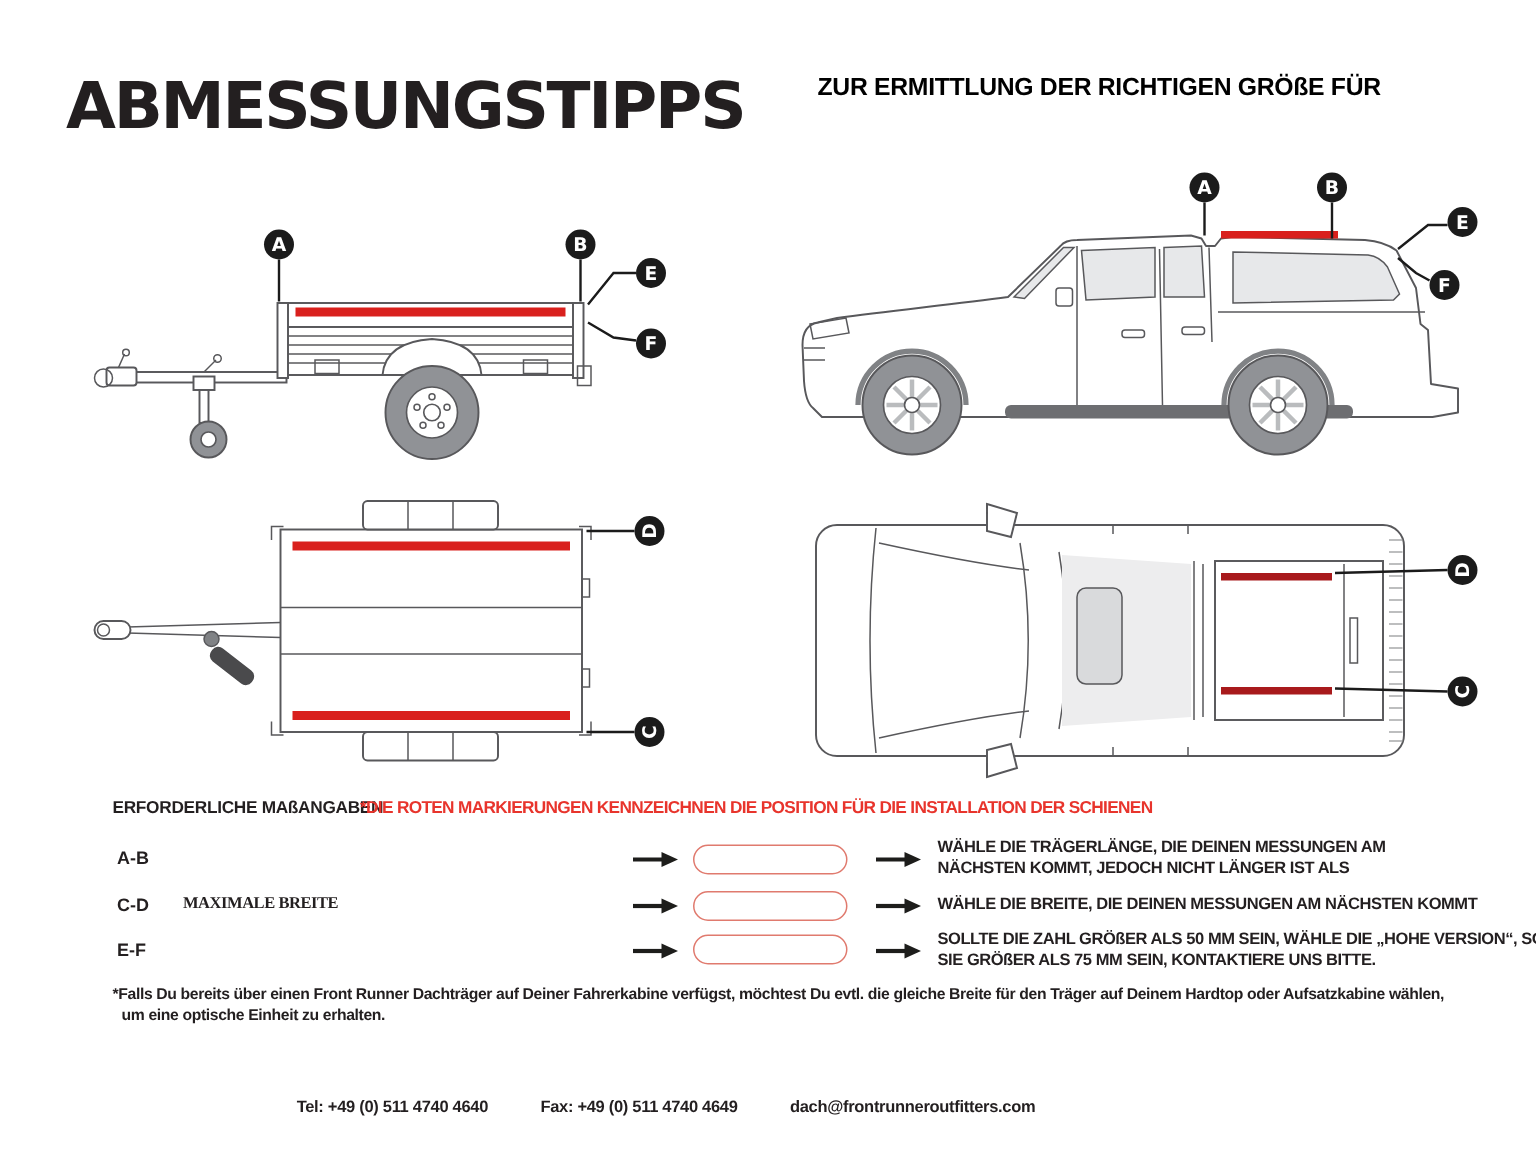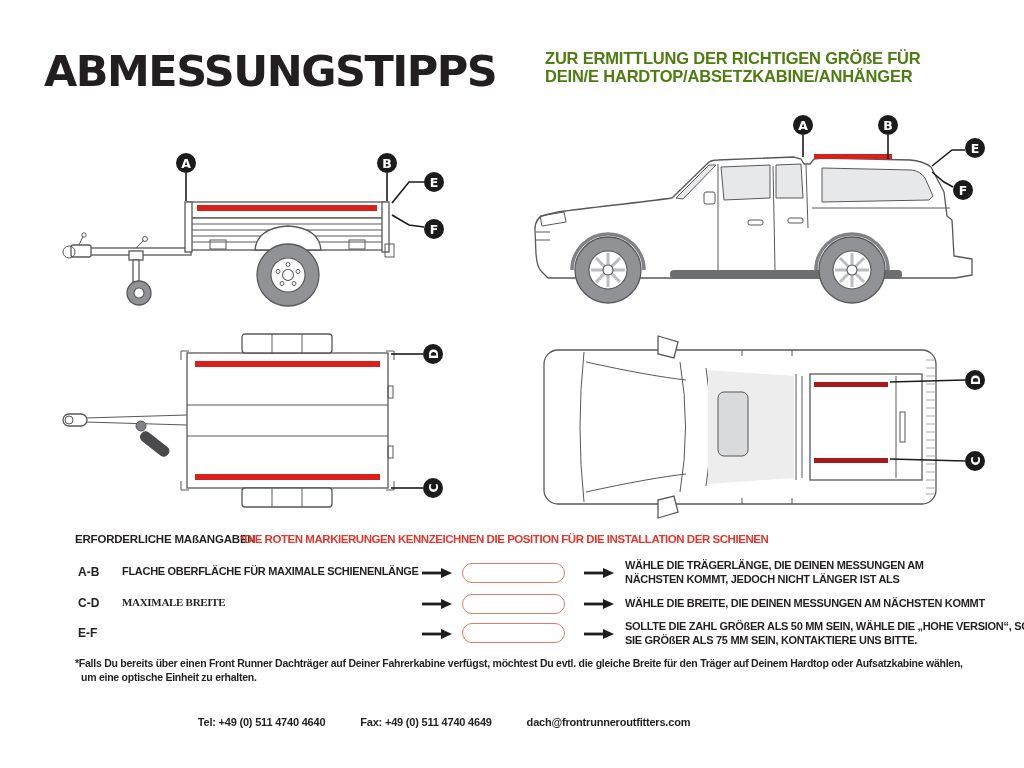--- a/index.html
+++ b/index.html
@@ -1,40 +1,40 @@
 <!DOCTYPE html>
 <html><head>
 <meta charset="utf-8">
 <style>
   html,body{margin:0;padding:0;background:#fff;}
   .page{position:relative;width:1024px;height:768px;background:#fff;overflow:hidden;
         font-family:"Liberation Sans",sans-serif;color:#231f20;}
   .h-title{position:absolute;left:44px;top:46px;font-family:"DejaVu Sans",sans-serif;
            font-weight:bold;font-size:43px;letter-spacing:-1.5px;white-space:nowrap;color:#231f20;}
   .h-sub{position:absolute;left:545px;top:50px;font-weight:bold;font-size:16.5px;
-         line-height:17.5px;letter-spacing:-0.2px;color:#4d7c0f;}
+         line-height:17.5px;letter-spacing:-0.2px;color:#000000;}
   .h-sub div{white-space:nowrap;}
   .diag{position:absolute;}
   .m-heading{position:absolute;left:75px;top:533px;font-size:11.5px;font-weight:bold;
              letter-spacing:-0.2px;white-space:nowrap;}
   .m-note{position:absolute;left:240px;top:533px;font-size:11.5px;font-weight:bold;
           color:#e8342c;letter-spacing:-0.45px;white-space:nowrap;}
   .code{position:absolute;font-size:12px;font-weight:bold;white-space:nowrap;}
   .desc{position:absolute;width:302px;font-size:11px;font-weight:bold;line-height:12.5px;
         letter-spacing:-0.3px;}
   .result{position:absolute;font-size:11px;font-weight:bold;line-height:13.5px;
           letter-spacing:-0.3px;}
   .r1{width:310px;} .r2{width:430px;white-space:nowrap;} .r3{width:430px;}
   .pill{position:absolute;width:103px;height:20px;border:1.6px solid #e07a6e;
         border-radius:12px;background:#fff;box-sizing:border-box;}
   .arrow{position:absolute;}
   .fn{position:absolute;left:75px;font-size:10.5px;font-weight:bold;letter-spacing:-0.25px;
       line-height:14px;white-space:nowrap;}
   .fn .indent{padding-left:6px;}
-  .contact{position:absolute;left:0;top:716px;width:888px;text-align:center;
+  .contact{position:absolute;left:0;top:732px;width:888px;text-align:center;
            font-size:11px;font-weight:bold;letter-spacing:-0.2px;}
   .contact span{margin:0 16px;white-space:nowrap;}
   
   .lbl-line{stroke:#1b1b1b;stroke-width:1.6;fill:none;}
   .lbl-circ{fill:#1b1b1b;}
   .lbl-txt{font-family:"DejaVu Sans",sans-serif;font-weight:bold;font-size:12.5px;
            fill:#fff;text-anchor:middle;}
   .olnf{fill:#fff;stroke:#58585b;stroke-width:1.3;}
   .thin{fill:none;stroke:#58585b;stroke-width:1;}
   .glass{fill:#e7e8ea;stroke:#58585b;stroke-width:1;}
@@ -43,21 +43,20 @@
   .hatch{stroke:#a7a8aa;stroke-width:1;}
 </style>
 </head>
 <body>
 
 <div class="page">
 
   <div class="h-title">ABMESSUNGSTIPPS</div>
   <div class="h-sub">
     <div>ZUR ERMITTLUNG DER RICHTIGEN GRÖßE FÜR</div>
-    <div>DEIN/E HARDTOP/ABSETZKABINE/ANHÄNGER</div>
   </div>
 
   <svg class="diag" style="left:45px;top:118px;" width="420" height="210" viewBox="0 0 420 210">
     <g>
       <rect x="42" y="130" width="104" height="7" class="olnf"></rect>
       <g>
         <rect x="26" y="127" width="20" height="12" rx="2" class="olnf"></rect>
         <circle cx="24" cy="134" r="6" class="thin"></circle>
         <line x1="34" y1="127" x2="38" y2="118" class="thin"></line>
         <circle cx="39" cy="117" r="2.2" class="thin"></circle>
@@ -262,21 +261,20 @@
       <line x1="360" y1="129" x2="435" y2="131" class="lbl-line"></line>
       <circle cx="445" cy="131" r="10" class="lbl-circ"></circle>
       <text x="445" y="135.5" class="lbl-txt" transform="rotate(-90 445 131)">C</text>
     </g>
   </svg>
 
   <div class="m-heading">ERFORDERLICHE MAßANGABEN</div>
   <div class="m-note">*DIE ROTEN MARKIERUNGEN KENNZEICHNEN DIE POSITION FÜR DIE INSTALLATION DER SCHIENEN</div>
 
   <div class="code" style="left:78px;top:565px;">A-B</div>
-  <div class="desc" style="left:122px;top:565px;">FLACHE OBERFLÄCHE FÜR MAXIMALE SCHIENENLÄNGE</div>
   <svg class="arrow" style="left:422px;top:567px;" width="30" height="12">
     <line x1="0" y1="6" x2="20" y2="6" stroke="#1d1d1b" stroke-width="2.8"></line>
       <polygon points="19,1 30,6 19,11" fill="#1d1d1b"></polygon>
   </svg>
   <div class="pill" style="left:462px;top:563px;"></div>
   <svg class="arrow" style="left:584px;top:567px;" width="30" height="12">
     <line x1="0" y1="6" x2="20" y2="6" stroke="#1d1d1b" stroke-width="2.8"></line>
       <polygon points="19,1 30,6 19,11" fill="#1d1d1b"></polygon>
   </svg>
   <div class="result r1" style="left:625px;top:559px;">WÄHLE DIE TRÄGERLÄNGE, DIE DEINEN MESSUNGEN AM NÄCHSTEN KOMMT, JEDOCH NICHT LÄNGER IST ALS</div>

